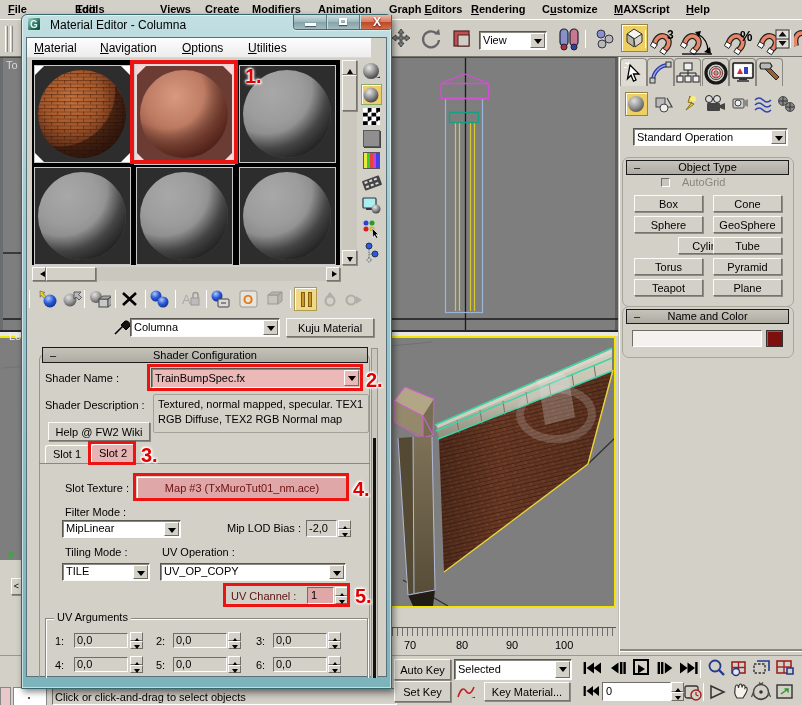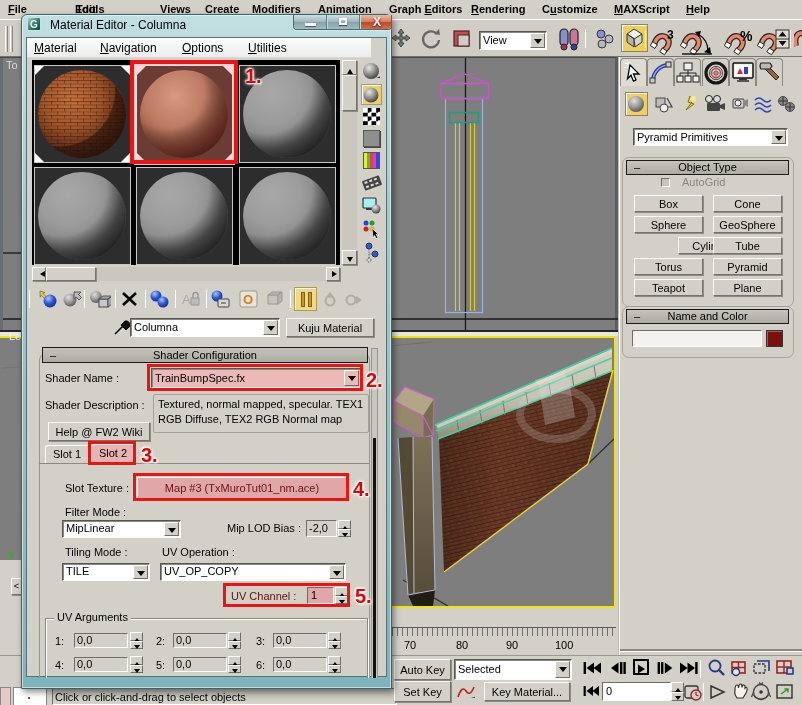--- a/index.html
+++ b/index.html
@@ -404,21 +404,21 @@
     <div class="abs cico" style="left:158px;"><svg width="22" height="20">
           <g fill="#888" stroke="#333" stroke-width="0.8">
             <circle cx="7" cy="7" r="4.5"></circle>
             <circle cx="14" cy="13" r="4.5"></circle>
           </g>
           <path d="M7 3 v8 M3 7 h8 M14 9 v8 M10 13 h8" stroke="#333" stroke-width="1"></path>
         </svg></div>
   </div>
 
   <div class="combo" style="left:15px;top:71px;width:155px;height:18px;">
-      <div class="tx" style="top:2px;">Pyramid Primitives</div>
+      <div class="tx" style="top:2px;">Standard Operation</div>
       <div class="ar"></div>
     </div>
 
   <div class="abs" style="left:4px;top:100px;width:172px;height:150px;border:1px solid #a8a59d;border-radius:7px;"></div>
   <div class="rhead" style="left:8px;top:103px;width:163px;">
     <div class="rmin">–</div>
       <div class="rtitle">Object Type</div>
   </div>
   <div class="abs" style="left:43px;top:121px;width:9px;height:9px;background:#c8c5bc;border-top:1px solid #6f6d66;border-left:1px solid #6f6d66;border-right:1px solid #fff;border-bottom:1px solid #fff;"></div>
   <div class="abs" style="left:64px;top:119px;font-size:11px;color:#88867e;">AutoGrid</div>

